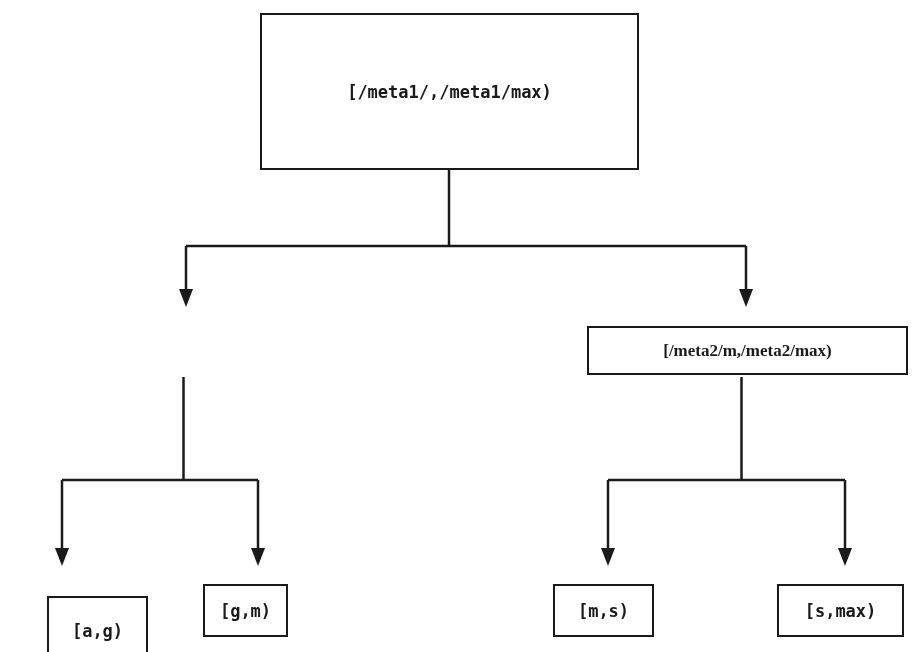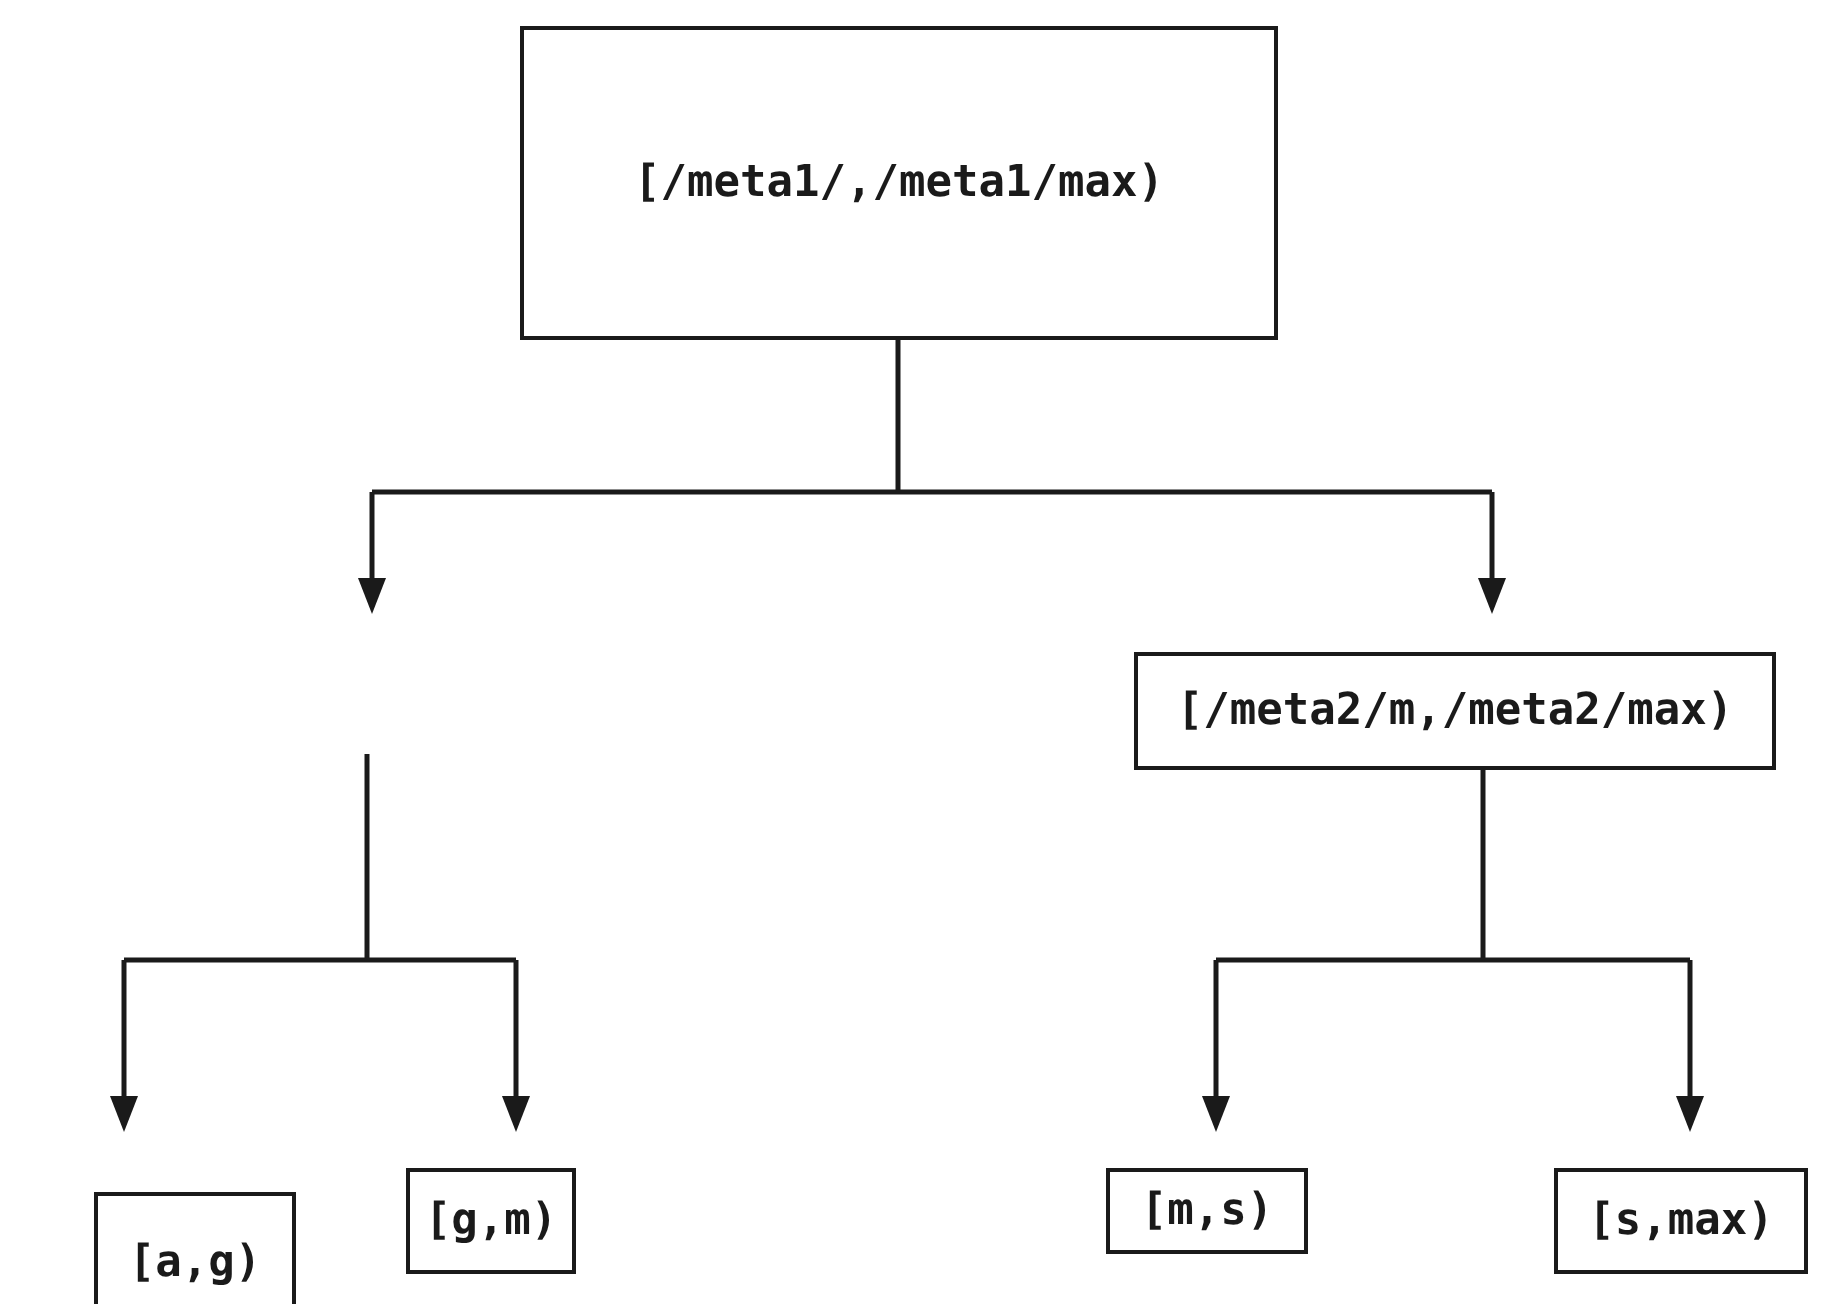--- a/index.html
+++ b/index.html
@@ -23,32 +23,32 @@
     height: 652px;
   }
   .node {
     position: absolute;
     box-sizing: border-box;
     background: #ffffff;
     border: 2.5px solid #1a1a1a;
     display: flex;
     align-items: center;
     justify-content: center;
-    font-size: 22px;
+    font-size: 17px;
     font-weight: bold;
     color: #1a1a1a;
     white-space: nowrap;
     letter-spacing: 0px;
   }
   .node-root   { left: 260px; top: 13px;  width: 379px; height: 157px; }
   .node-left   { left: 22px;  top: 326px; width: 323px; height: 51px; }
-  .node-right  { left: 567px; top: 326px; width: 321px; height: 59px; }
+  .node-right  { left: 587px; top: 326px; width: 321px; height: 49px; font-family: Liberation Serif, serif; }
   .node-ll     { left: 7px;   top: 596px; width: 101px; height: 70px; margin-left: 40px; }
   .node-lr     { left: 203px; top: 584px; width: 85px; height: 53px; }
-  .node-rl     { left: 553px; top: 584px; width: 101px; height: 43px; }
+  .node-rl     { left: 553px; top: 584px; width: 101px; height: 53px; }
   .node-rr     { left: 777px; top: 584px; width: 127px; height: 53px; justify-content: center; }
   .edge {
     stroke: #1a1a1a;
     stroke-width: 2.5;
     fill: none;
   }
   .arrowhead {
     fill: #1a1a1a;
     stroke: none;
   }

